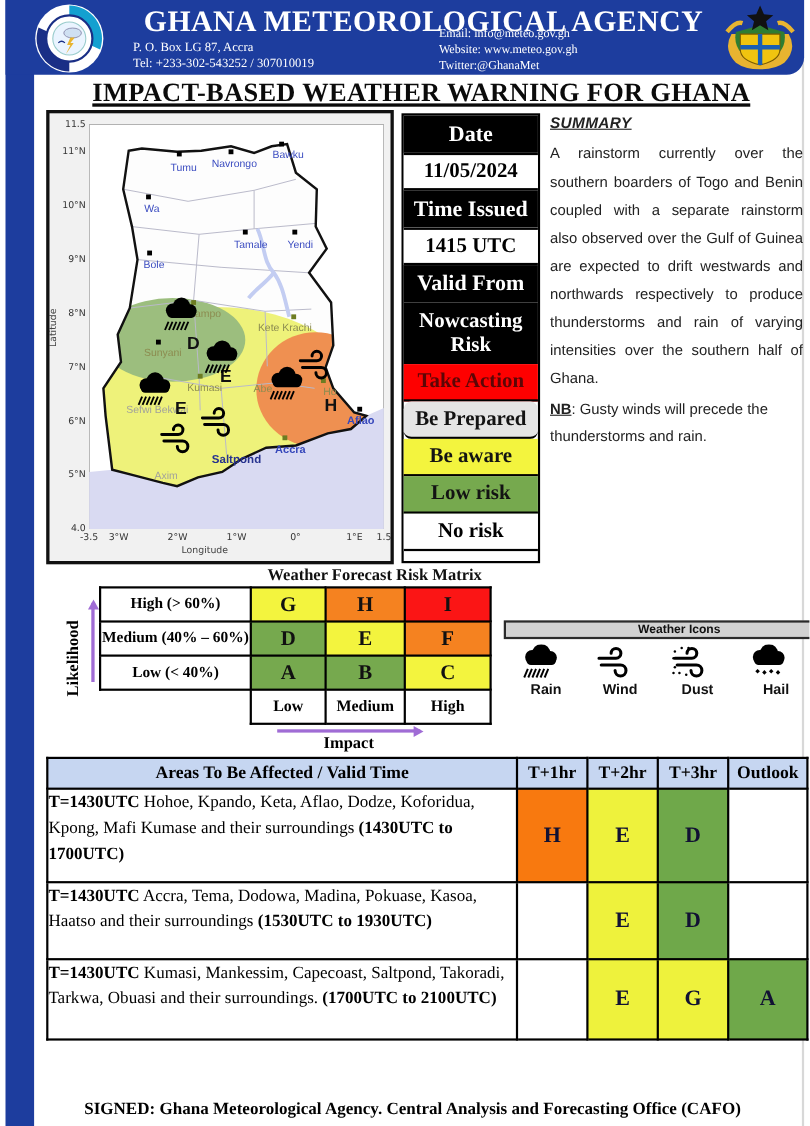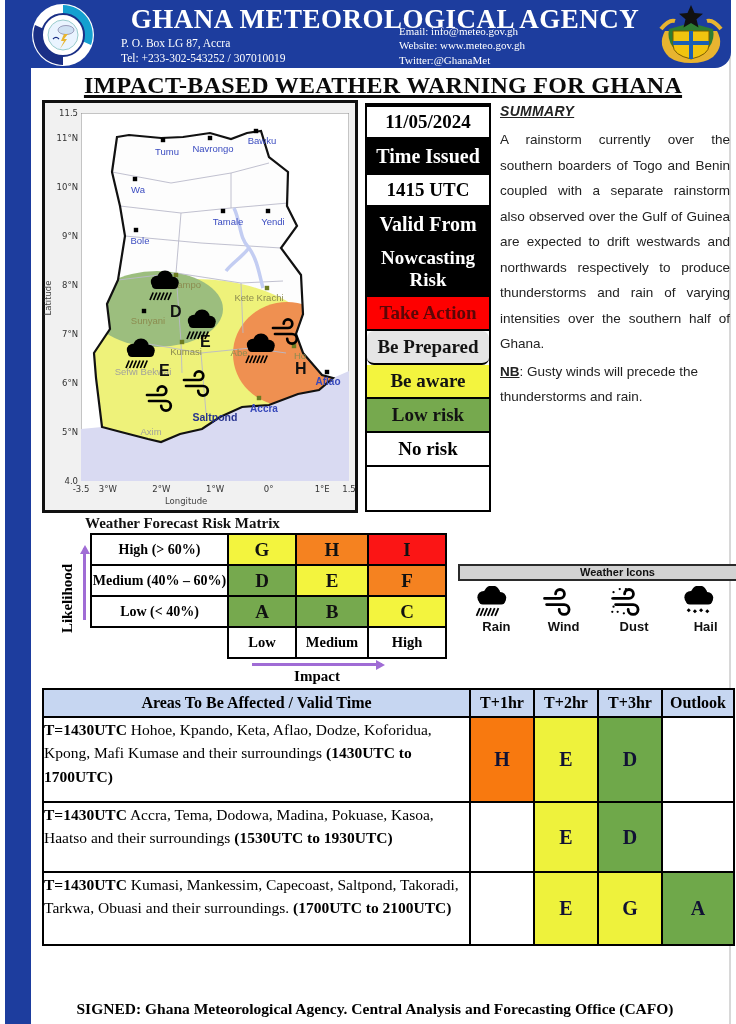--- a/index.html
+++ b/index.html
@@ -55,21 +55,21 @@
 
   
   .summary{position:absolute;left:500px;top:103px;width:230px;
            font-family:"Liberation Sans",sans-serif;color:#222;}
   .sum-title{font-weight:bold;font-size:14px;text-decoration:underline;letter-spacing:.3px;font-style:italic;}
   .sum-body{margin-top:8px;font-size:13.5px;line-height:25.5px;text-align:justify;}
   .sum-nb{margin-top:2px;font-size:13.5px;line-height:25.5px;}
   .sum-nb b{text-decoration:underline;}
 
   
-  .matrix-title{position:absolute;left:85px;top:515px;width:353px;text-align:left;
+  .matrix-title{position:absolute;left:85px;top:515px;width:353px;text-align:right;
                 font-weight:bold;font-size:15px;color:#111;}
   .lk-label{position:absolute;left:22px;top:590px;transform:rotate(-90deg);transform-origin:center;
             font-weight:bold;font-size:15px;width:90px;text-align:center;}
   .lk-arrow{position:absolute;left:83px;top:548px;width:3px;height:72px;background:#a06cd5;}
   .lk-arrow:before{content:"";position:absolute;left:-3.5px;top:-8px;border:5px solid transparent;
                    border-bottom:9px solid #a06cd5;}
   table.matrix{position:absolute;left:90px;top:533px;border-collapse:collapse;}
   table.matrix td{border:2.5px solid #000;height:29px;text-align:center;padding:0;}
   td.mx-label{width:135px;font-weight:bold;font-size:14px;background:#fff;}
   td.mx-cell{font-weight:bold;font-size:19px;color:#111;}
@@ -291,20 +291,21 @@
       <span class="xtick" style="left: 19px; top: 381px;">-3.5</span>
       <span class="xtick" style="left: 45.8px; top: 381px;">3°W</span>
       <span class="xtick" style="left: 99.4px; top: 381px;">2°W</span>
       <span class="xtick" style="left: 153px; top: 381px;">1°W</span>
       <span class="xtick" style="left: 206.6px; top: 381px;">0°</span>
       <span class="xtick" style="left: 260.2px; top: 381px;">1°E</span>
       <span class="xtick" style="left: 287px; top: 381px;">1.5</span>
     </div>
 
   <div class="info-panel">
+    <div class="ip-h">Date</div>
     <div class="ip-v">11/05/2024</div>
     <div class="ip-h">Time Issued</div>
     <div class="ip-v">1415 UTC</div>
     <div class="ip-h">Valid From</div>
     <div class="ip-h2">Nowcasting Risk</div>
     <div id="risk-levels">
         <div class="ip-risk" style="background: rgb(254, 0, 0); color: rgb(92, 6, 6);">Take Action</div>
         <div class="ip-risk" style="background: #e5e5e5; color: rgb(19, 19, 19); border-radius: 7px;">Be Prepared</div>
         <div class="ip-risk" style="background: rgb(243, 244, 62); color: rgb(19, 19, 19);">Be aware</div>
         <div class="ip-risk" style="background: rgb(118, 169, 78); color: rgb(19, 19, 19);">Low risk</div>

